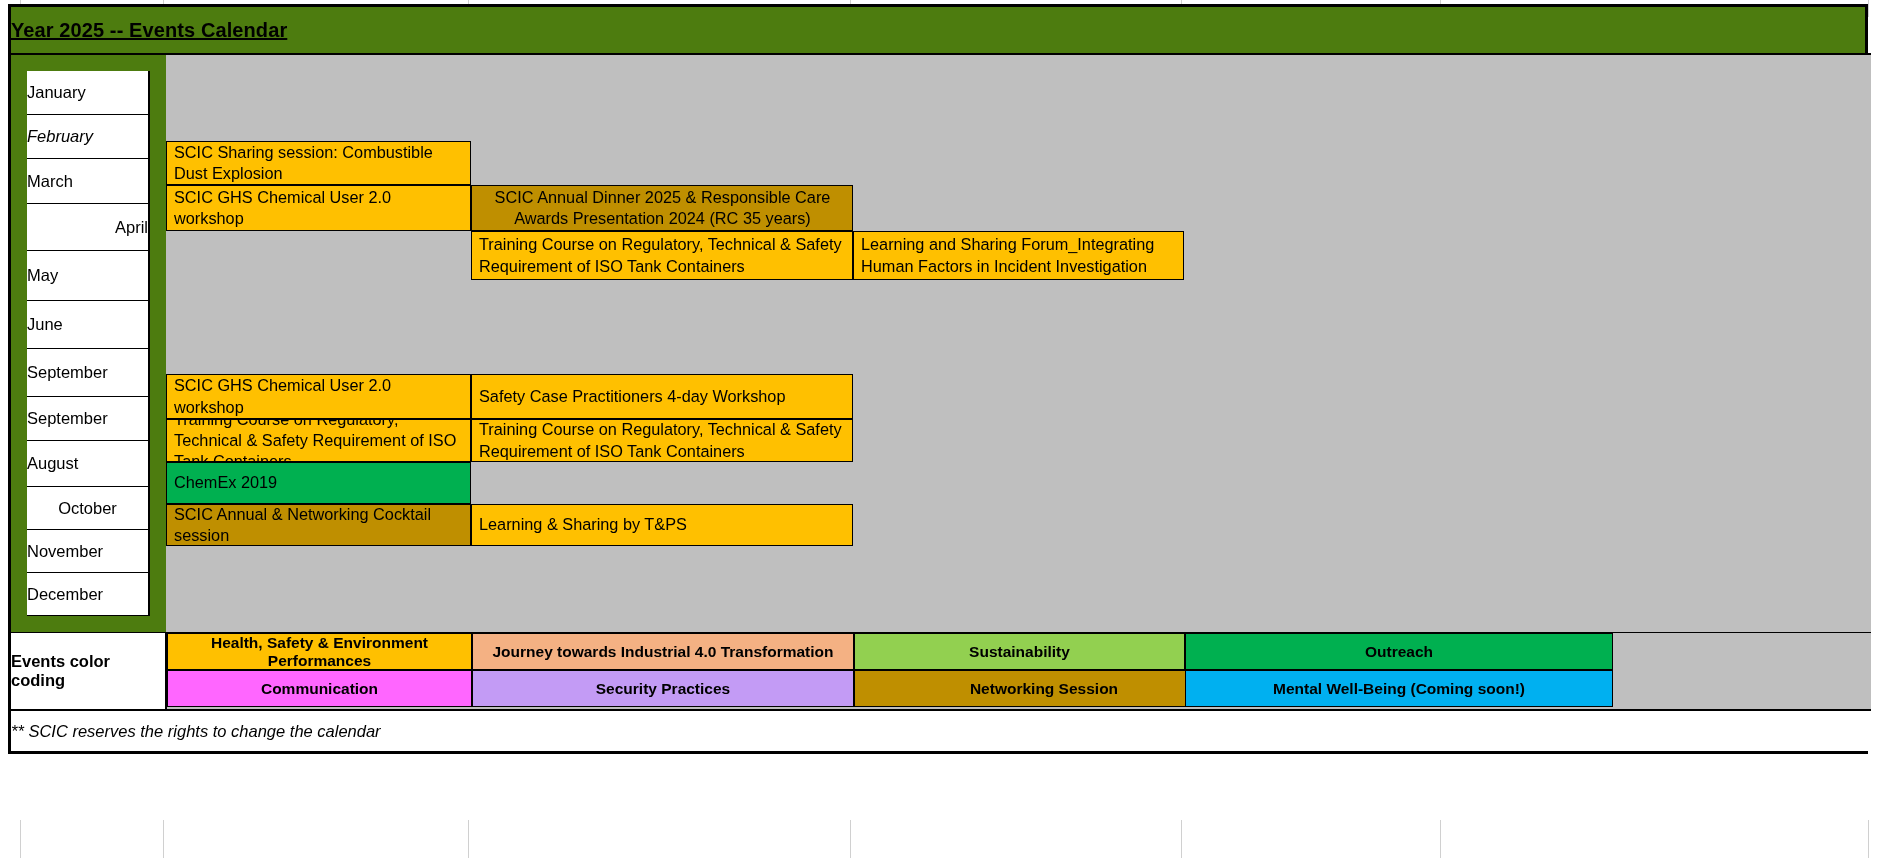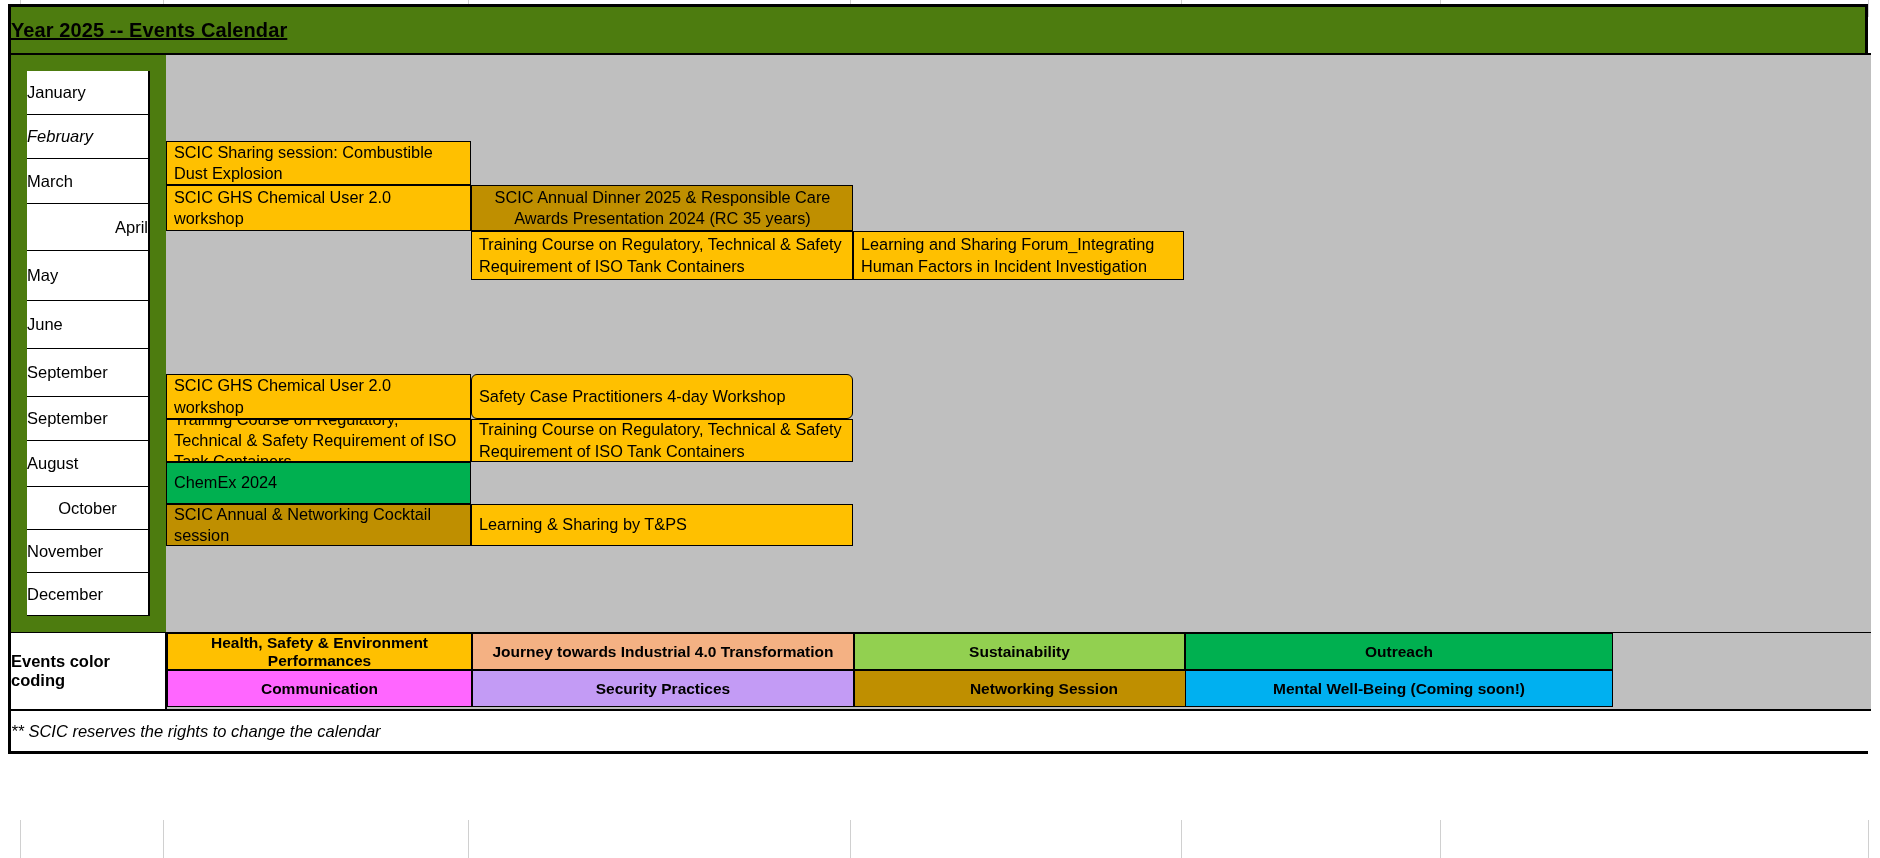--- a/index.html
+++ b/index.html
@@ -247,31 +247,31 @@
               </div>
               <div class="evt" style="top: 176px; height: 49px; left: 305px; width: 382px; background: rgb(255, 192, 0);">
                 <span>Training Course on Regulatory, Technical &amp; Safety Requirement of ISO Tank Containers</span>
               </div>
               <div class="evt" style="top: 176px; height: 49px; left: 687px; width: 331px; background: rgb(255, 192, 0);">
                 <span>Learning and Sharing Forum_Integrating Human Factors in Incident Investigation</span>
               </div>
               <div class="evt" style="top: 319px; height: 45px; left: 0px; width: 305px; background: rgb(255, 192, 0);">
                 <span>SCIC GHS Chemical User 2.0 workshop</span>
               </div>
-              <div class="evt" style="top: 319px; height: 45px; left: 305px; width: 382px; background: rgb(255, 192, 0); border-radius: 6px;">
+              <div class="evt" style="top: 319px; height: 45px; left: 305px; width: 382px; background: rgb(255, 192, 0);">
                 <span>Safety Case Practitioners 4-day Workshop</span>
               </div>
               <div class="evt" style="top: 364px; height: 43px; left: 0px; width: 305px; background: rgb(255, 192, 0);">
                 <span>Training Course on Regulatory, Technical &amp; Safety Requirement of ISO Tank Containers</span>
               </div>
               <div class="evt" style="top: 364px; height: 43px; left: 305px; width: 382px; background: rgb(255, 192, 0);">
                 <span>Training Course on Regulatory, Technical &amp; Safety Requirement of ISO Tank Containers</span>
               </div>
               <div class="evt" style="top: 407px; height: 42px; left: 0px; width: 305px; background: rgb(0, 176, 80);">
-                <span>ChemEx 2024</span>
+                <span>ChemEx 2019</span>
               </div>
               <div class="evt" style="top: 449px; height: 42px; left: 0px; width: 305px; background: rgb(191, 143, 0);">
                 <span>SCIC Annual &amp; Networking Cocktail session</span>
               </div>
               <div class="evt" style="top: 449px; height: 42px; left: 305px; width: 382px; background: rgb(255, 192, 0);">
                 <span>Learning &amp; Sharing by T&amp;PS</span>
               </div>
             </td>
         </tr>
 

